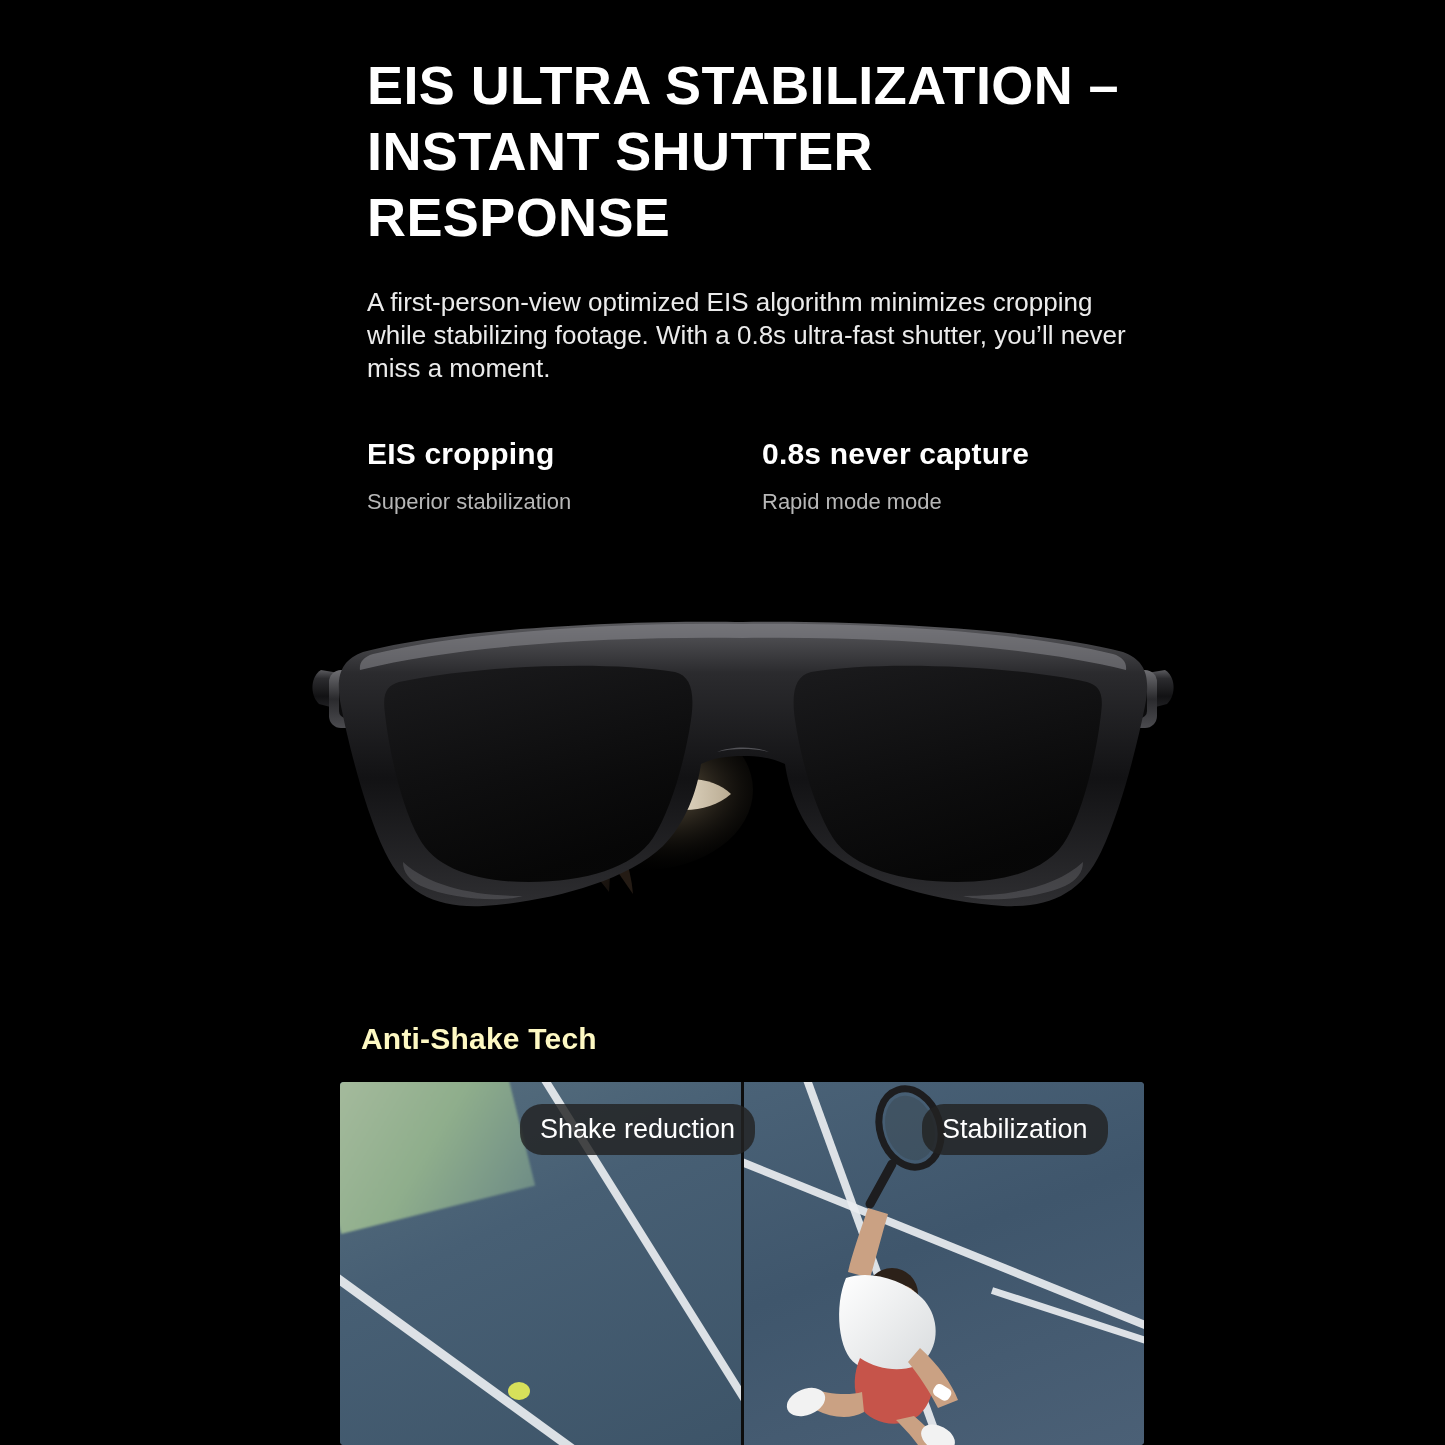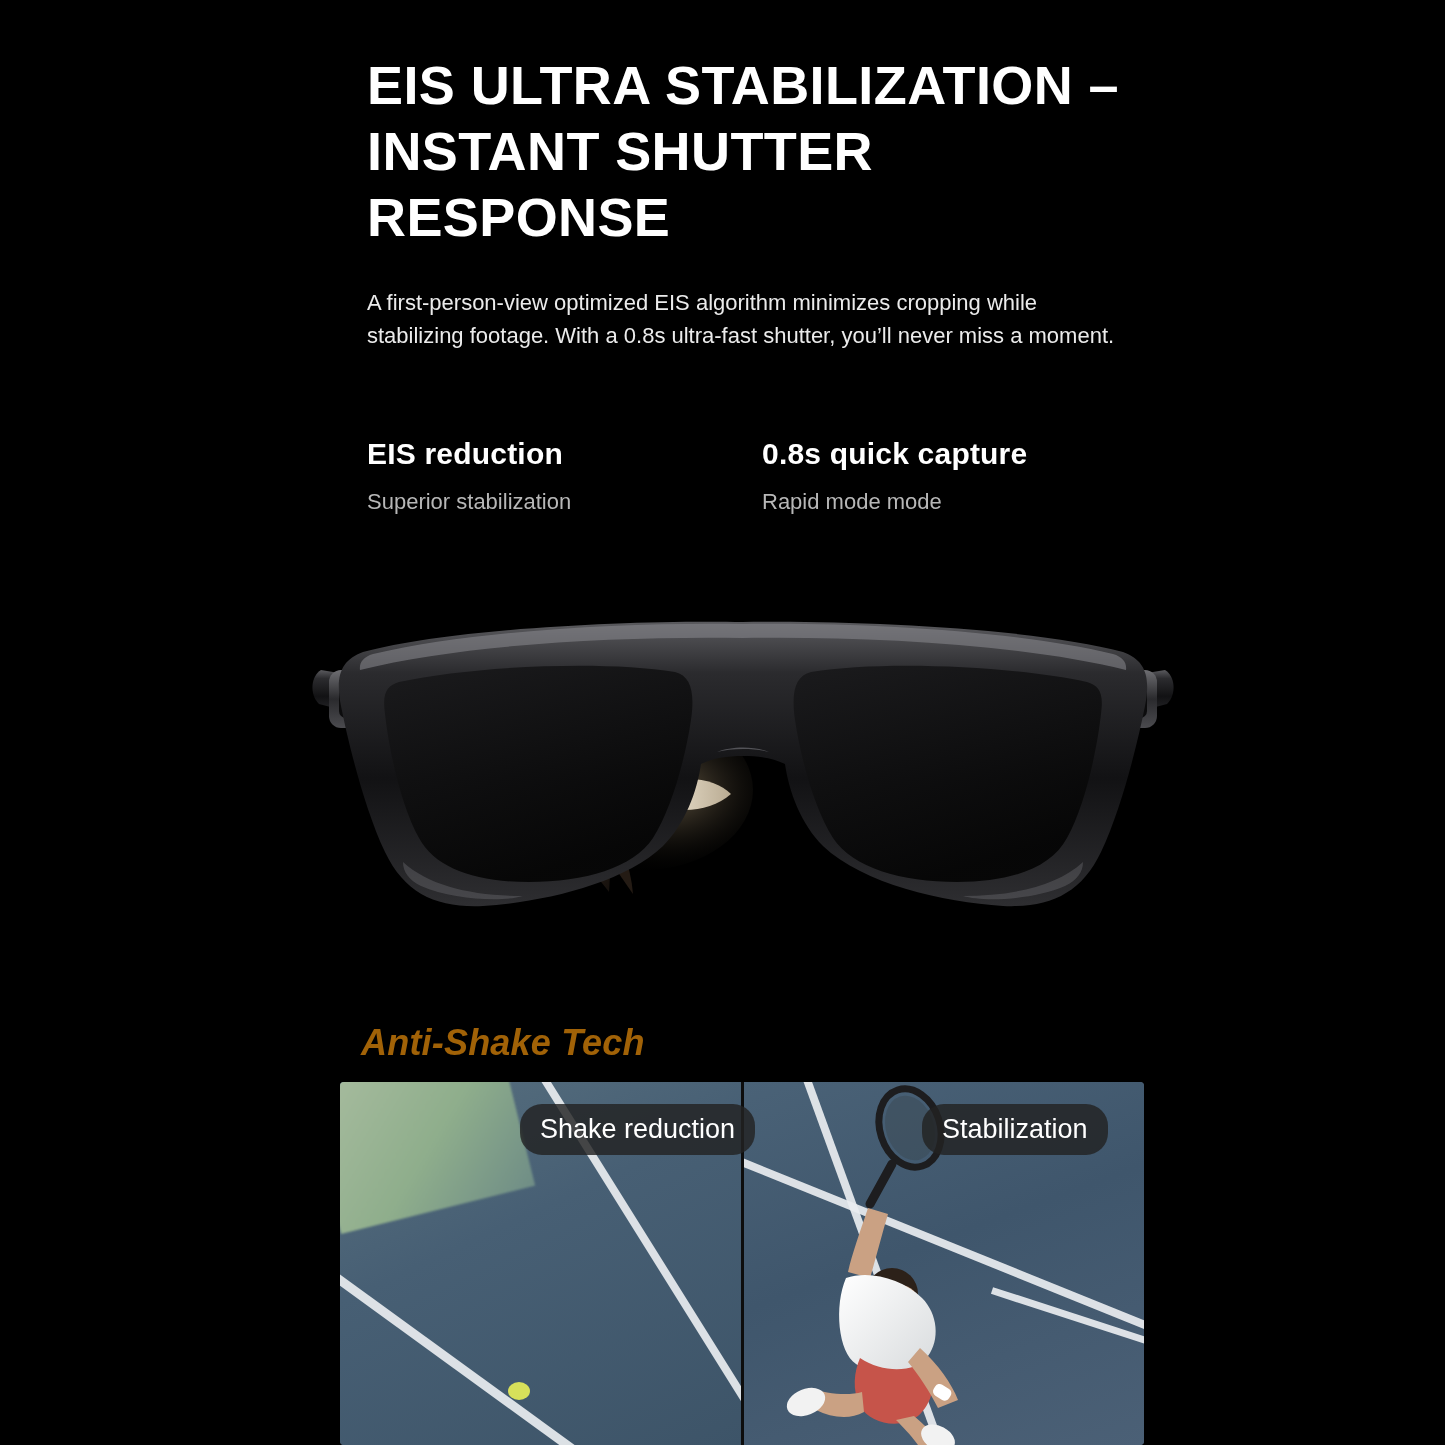--- a/index.html
+++ b/index.html
@@ -51,21 +51,21 @@
     font-weight: 700;
     letter-spacing: 0.4px;
     text-transform: uppercase;
   }
   .subcopy {
     position: absolute;
     left: 64px;
     top: 286px;
     width: 760px;
     color: #ebebeb;
-    font-size: 22px;
+    font-size: 26px;
     line-height: 33px;
     font-weight: 400;
   }
   .specs {
     position: absolute;
     left: 64px;
     top: 435px;
     width: 790px;
     display: flex;
     flex-direction: row;
@@ -108,25 +108,24 @@
     left: 180px;
     top: 90px;
     width: 270px;
     height: 270px;
   }
 
   .section-title {
     position: absolute;
     left: 58px;
     top: 1022px;
-    color: #a16207;
-    font-size: 36px;
+    color: #fef9c3;
+    font-size: 30px;
     font-weight: 700;
     letter-spacing: 0.2px;
-    font-style: italic;
   }
 
   
   .compare {
     position: absolute;
     left: 37px;
     top: 1082px;
     width: 804px;
     height: 363px;
     overflow: hidden;
@@ -243,25 +242,25 @@
   <div class="side-pad right"></div>
 
   <div class="column">
 
     <div class="headline">EIS Ultra Stabilization – Instant Shutter Response</div>
 
     <div class="subcopy">A first-person-view optimized EIS algorithm minimizes cropping while stabilizing footage. With a 0.8s ultra-fast shutter, you’ll never miss a moment.</div>
 
     <div class="specs">
       <div class="spec">
-        <div class="spec-title">EIS reduction</div>
+        <div class="spec-title">EIS cropping</div>
         <div class="spec-sub">Superior stabilization</div>
       </div>
       <div class="spec">
-        <div class="spec-title">0.8s quick capture</div>
+        <div class="spec-title">0.8s never capture</div>
         <div class="spec-sub">Rapid mode mode</div>
       </div>
     </div>
 
     <div class="hero">
 
       <svg class="hero-eagle" viewBox="0 0 270 270">
         <defs>
           <radialGradient id="glow" cx="62%" cy="50%" r="55%">
             <stop offset="0%" stop-color="#b9a27c" stop-opacity="0.55"></stop>

